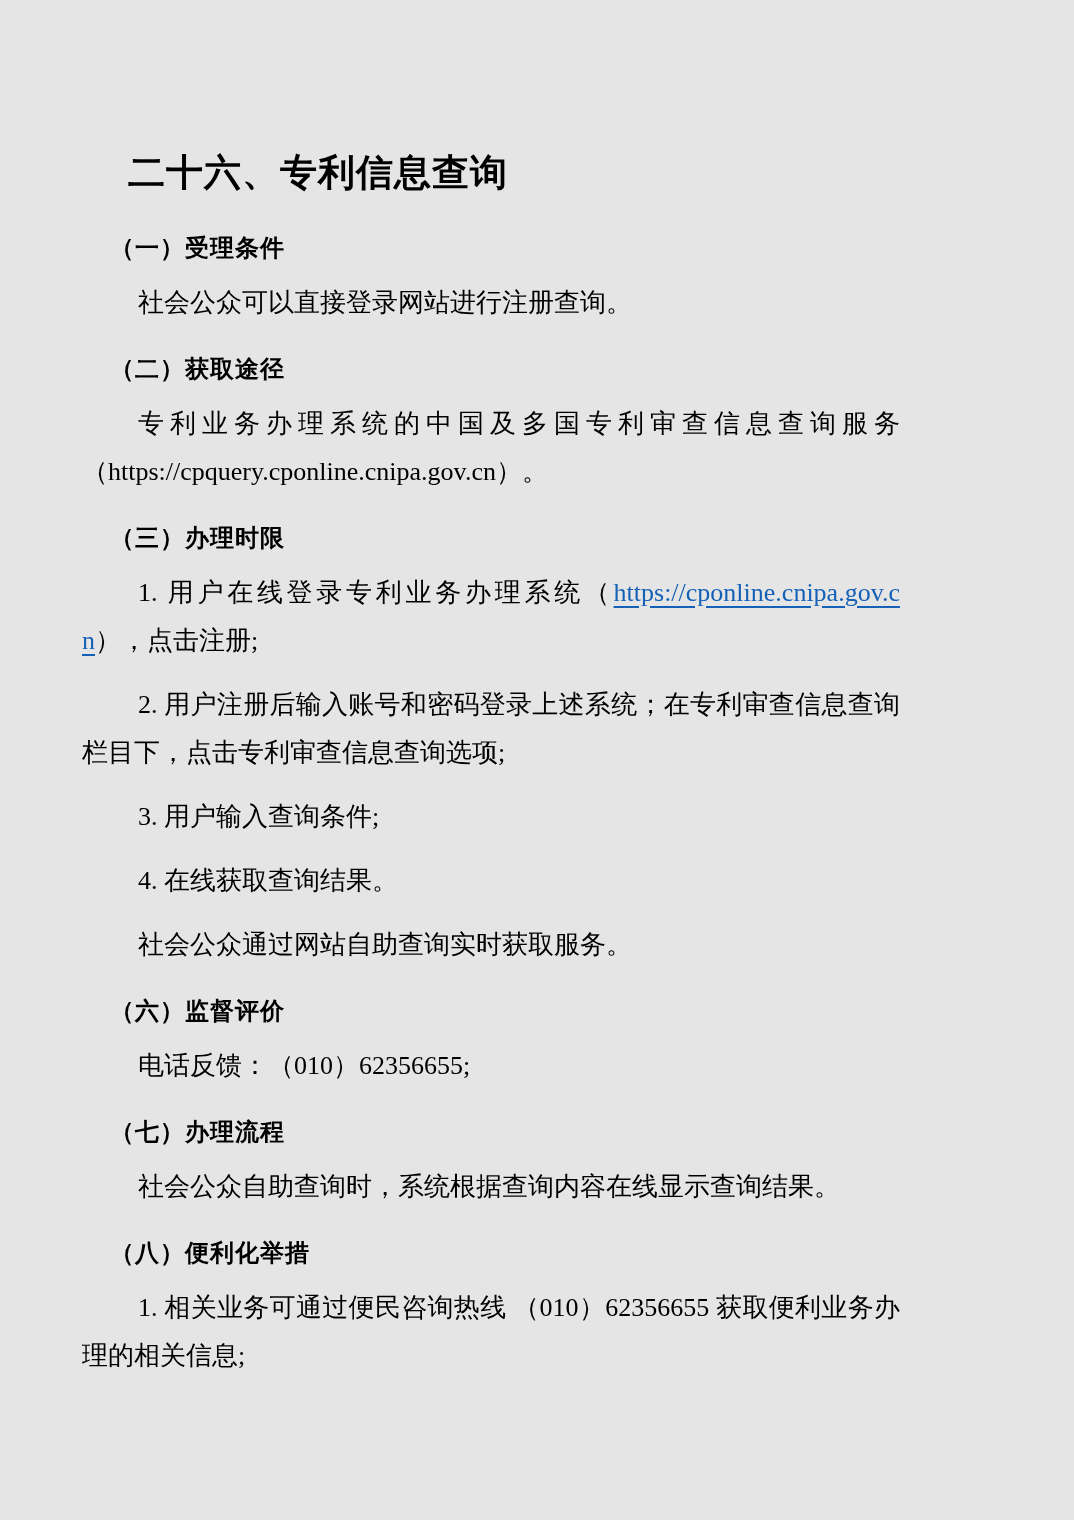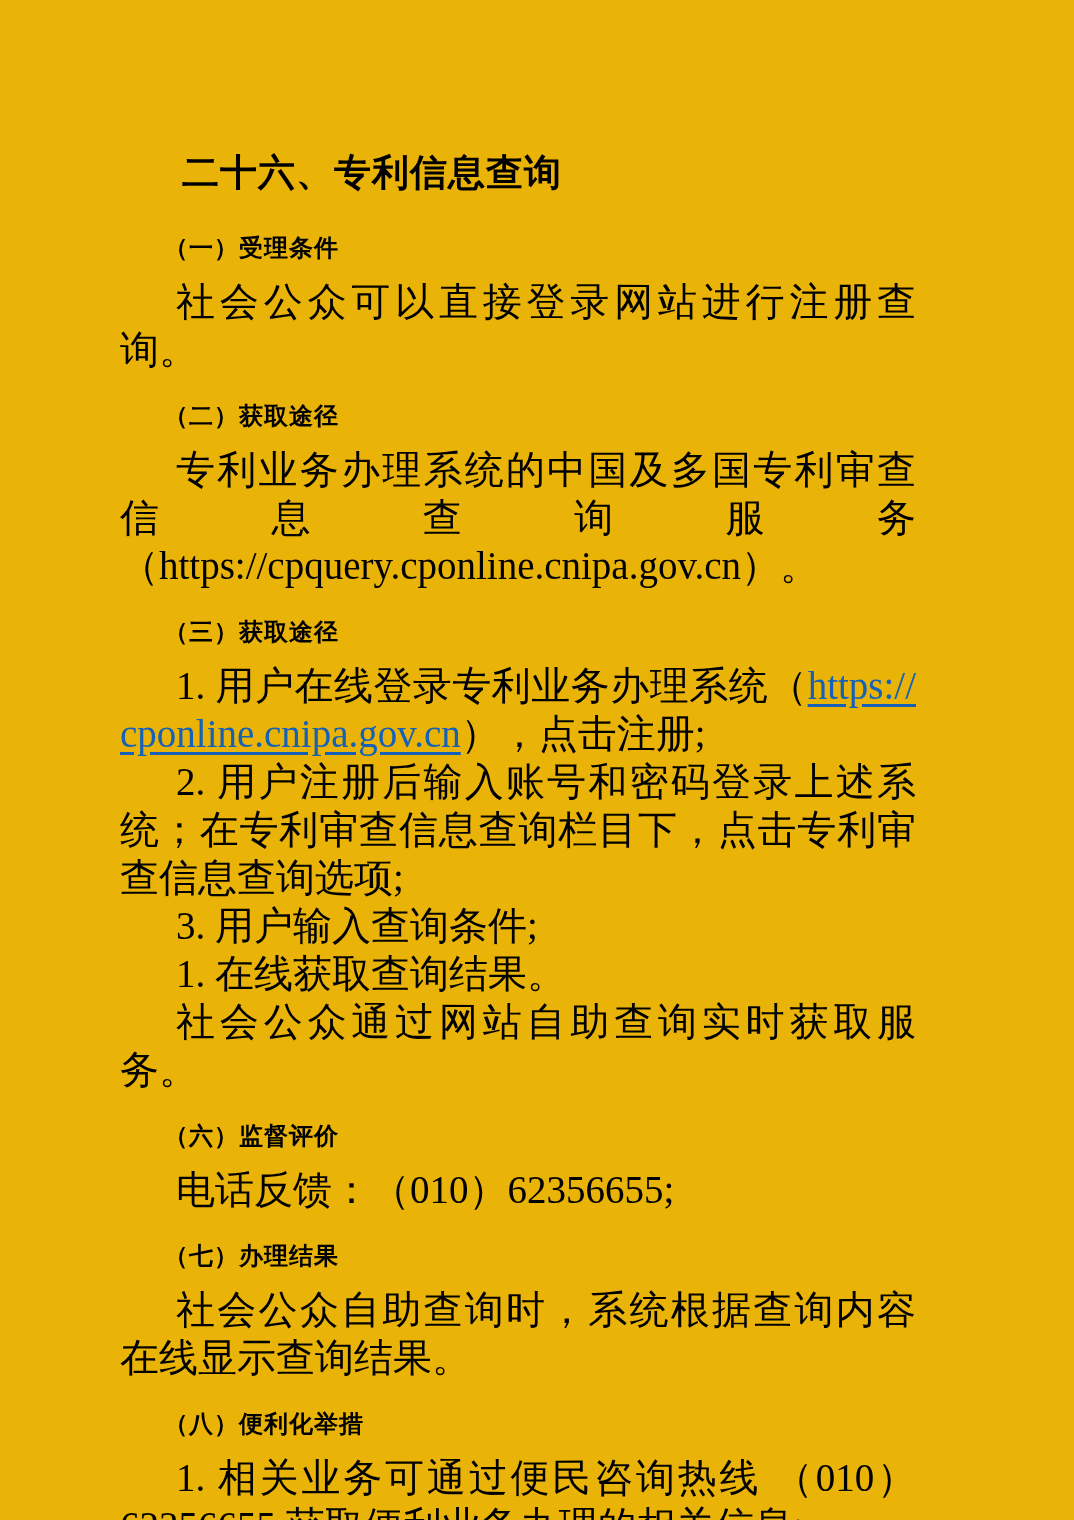--- a/index.html
+++ b/index.html
@@ -10,22 +10,22 @@
   body {
     width: 1074px;
     height: 1520px;
     color: #000000;
     overflow: hidden;
   }
   .page {
     box-sizing: border-box;
     width: 1074px;
     height: 1520px;
-    padding: 152px 158px 0 120px;
-    background: #eab308;
+    padding: 152px 158px 0 66px;
+    background: #e5e5e5;
     position: relative;
   }
   .doc-title {
     font-family: "Liberation Sans", "DejaVu Sans", sans-serif;
     font-weight: bold;
     font-size: 37px;
     line-height: 1.15;
     padding-left: 62px;
     margin: 0 0 38px 0;
     letter-spacing: 1px;
@@ -34,25 +34,25 @@
     font-family: "Liberation Serif", "DejaVu Serif", serif;
     font-weight: bold;
     font-size: 24px;
     line-height: 1.25;
     padding-left: 44px;
     margin: 27px 0 15px 0;
     letter-spacing: 1px;
   }
   .para {
     font-family: "Liberation Serif", "DejaVu Serif", serif;
-    font-size: 39px;
+    font-size: 26px;
     line-height: 48px;
     text-align: justify;
     text-indent: 56px;
-    margin: 0;
+    margin: 16px;
   }
   .doc-link {
     color: var(--link-color, #1561b8);
     text-decoration: underline;
     text-underline-offset: 5px;
     cursor: pointer;
     word-break: break-all;
   }
 </style>
 </head>
@@ -61,31 +61,31 @@
 <div class="page">
 
   <h1 class="doc-title">二十六、专利信息查询</h1>
 
   <h2 class="section-heading">（一）受理条件</h2>
   <p class="para">社会公众可以直接登录网站进行注册查询。</p>
 
   <h2 class="section-heading">（二）获取途径</h2>
   <p class="para">专利业务办理系统的中国及多国专利审查信息查询服务（https://cpquery.cponline.cnipa.gov.cn）。</p>
 
-  <h2 class="section-heading">（三）获取途径</h2>
+  <h2 class="section-heading">（三）办理时限</h2>
   <p class="para"><span>1. 用户在线登录专利业务办理系统（</span><a class="doc-link" href="#">https://cponline.cnipa.gov.cn</a><span>），点击注册;</span></p>
   <p class="para">2. 用户注册后输入账号和密码登录上述系统；在专利审查信息查询栏目下，点击专利审查信息查询选项;</p>
   <p class="para">3. 用户输入查询条件;</p>
-  <p class="para">1. 在线获取查询结果。</p>
+  <p class="para">4. 在线获取查询结果。</p>
 
   <p class="para">社会公众通过网站自助查询实时获取服务。</p>
 
 
   <h2 class="section-heading">（六）监督评价</h2>
   <p class="para">电话反馈：（010）62356655;</p>
 
-  <h2 class="section-heading">（七）办理结果</h2>
+  <h2 class="section-heading">（七）办理流程</h2>
   <p class="para">社会公众自助查询时，系统根据查询内容在线显示查询结果。</p>
 
   <h2 class="section-heading">（八）便利化举措</h2>
   <p class="para">1. 相关业务可通过便民咨询热线 （010）62356655 获取便利业务办理的相关信息;</p>
 
 </div>
 
 </body></html>

